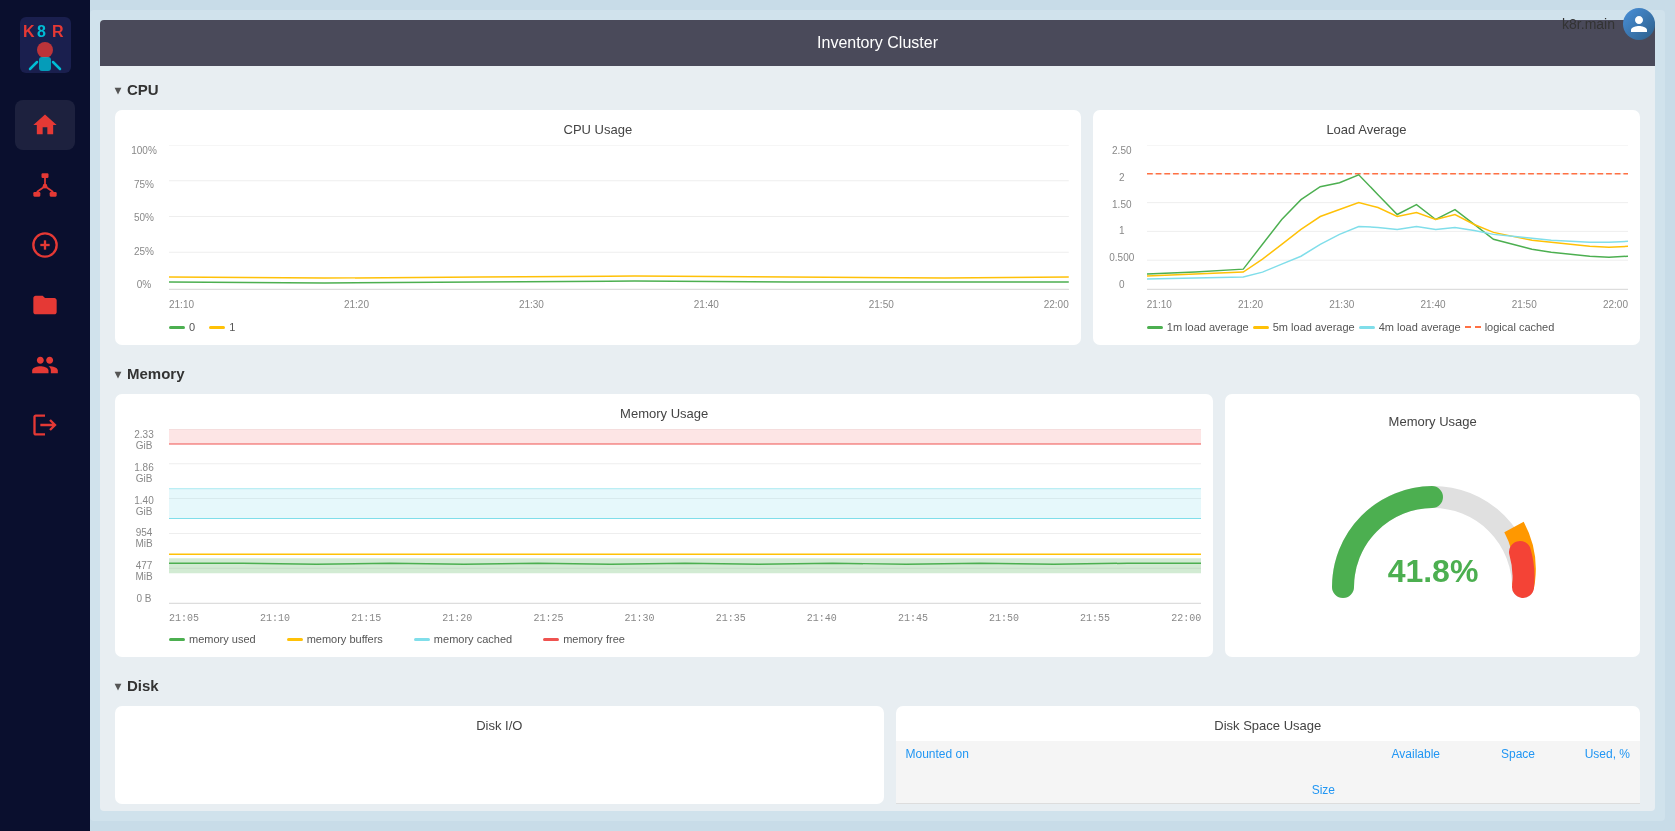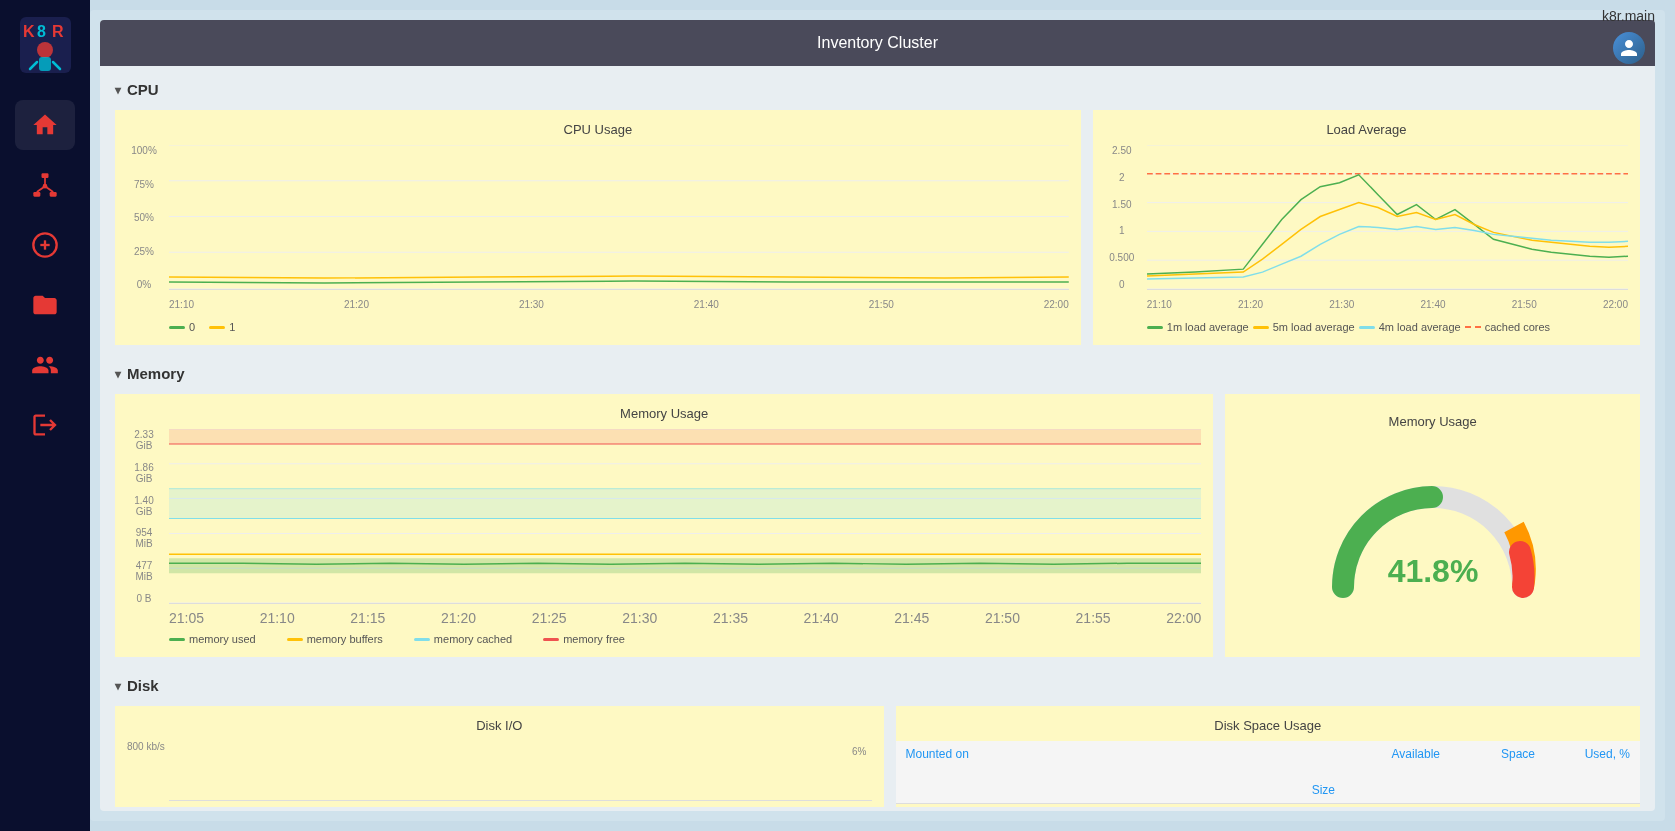--- a/index.html
+++ b/index.html
@@ -40,21 +40,21 @@
       position: absolute;
       top: 0; right: 0;
       display: flex; align-items: center; justify-content: flex-end;
       padding: 8px 20px;
       width: calc(100% - 90px);
       background: transparent;
       z-index: 10;
     }
     .header-user {
       display: flex; align-items: center; gap: 8px;
-      color: #333; font-size: 14px; flex-direction: column;
+      color: #333; font-size: 14px;
     }
     .user-avatar {
       width: 32px; height: 32px; border-radius: 50%;
       background: linear-gradient(135deg, #4a90d9, #2c5f8a);
       display: flex; align-items: center; justify-content: center;
       color: white; font-size: 14px;
     }
 
     
     .main { flex: 1; display: flex; flex-direction: column; overflow: hidden; }
@@ -94,22 +94,22 @@
       font-size: 15px; font-weight: 600; color: #333;
       margin-bottom: 12px; cursor: pointer;
     }
     .section-chevron { font-size: 12px; color: #555; }
 
     
     .charts-row {
       display: flex; gap: 12px; margin-bottom: 20px;
     }
     .chart-panel {
-      background: #fef9c3;
-      border-radius: 0;
+      background: #ffffff;
+      border-radius: 7px;
       padding: 12px;
       flex: 1;
     }
     .chart-panel-wide { flex: 1.8; }
     .chart-panel-narrow { flex: 1; }
     .chart-title {
       text-align: center; font-size: 13px; color: #444;
       margin-bottom: 8px; font-weight: 500;
     }
     .chart-area {
@@ -350,21 +350,21 @@
               <div class="legend-item">
                 <div class="legend-dot" style="background:#FFC107;"></div>
                 <span>5m load average</span>
               </div>
               <div class="legend-item">
                 <div class="legend-dot" style="background:#80DEEA;"></div>
                 <span>4m load average</span>
               </div>
               <div class="legend-item">
                 <div style="width:16px; height:0; border-top: 2px dashed #FF7043;"></div>
-                <span>cached cores</span>
+                <span>logical cached</span>
               </div>
             </div>
           </div>
         </div>
 
         <div class="section-header">
           <span class="section-chevron">▾</span>
           <span>Memory</span>
         </div>
 
@@ -397,21 +397,21 @@
                   <path d="M0,90 L700,90 L700,60 L0,60 Z" fill="rgba(128,222,234,0.2)"></path>
                   <polyline points="0,90 700,90" fill="none" stroke="#80DEEA" stroke-width="1"></polyline>
                   <polyline points="0,60 700,60" fill="none" stroke="#80DEEA" stroke-width="0.5"></polyline>
 
                   <path d="M0,145 L700,145 L700,130 L0,130 Z" fill="rgba(76,175,80,0.25)"></path>
                   <polyline points="0,135 50,135 100,136 150,135 200,136 250,135 300,136 350,135 400,136 450,135 500,136 550,135 600,136 650,135 700,135" fill="none" stroke="#4CAF50" stroke-width="1.5"></polyline>
 
                   <polyline points="0,126 700,126" fill="none" stroke="#FFC107" stroke-width="1.5"></polyline>
                 </svg>
               </div>
-              <div class="chart-x-labels" style="left:42px; bottom:0; height:22px; position:absolute; right:0; display:flex; justify-content:space-between; font-size:14px; color:#888; align-items:center;">
+              <div class="chart-x-labels" style="left:42px; bottom:0; height:22px; position:absolute; right:0; display:flex; justify-content:space-between; font-size:10px; color:#888; align-items:center;font-family:Liberation Mono, monospace;">
                 <span>21:05</span>
                 <span>21:10</span>
                 <span>21:15</span>
                 <span>21:20</span>
                 <span>21:25</span>
                 <span>21:30</span>
                 <span>21:35</span>
                 <span>21:40</span>
                 <span>21:45</span>
                 <span>21:50</span>
@@ -459,29 +459,20 @@
 
         <div class="section-header">
           <span class="section-chevron">▾</span>
           <span>Disk</span>
         </div>
 
         <div class="disk-charts-row">
 
           <div class="chart-panel" style="flex:1;">
             <div class="chart-title">Disk I/O</div>
-            <div style="position:relative; height:60px; display:flex; align-items:flex-end; padding-left:42px;">
-              <div style="position:absolute; left:0; top:0; bottom:0; width:42px; display:flex; flex-direction:column; justify-content:space-between; font-size:10px; color:#888;">
-                <span>800 kb/s</span>
-                <span></span>
-              </div>
-              <div style="flex:1; height:100%; border-bottom:1px solid #ddd; position:relative;">
-                <div style="position:absolute; right:5px; top:5px; font-size:10px; color:#888;">6%</div>
-              </div>
-            </div>
           </div>
 
           <div class="chart-panel" style="flex:1; padding:0;">
             <div class="chart-title" style="padding: 12px 12px 0;">Disk Space Usage</div>
             <div class="table-header">
               <span class="th">Mounted on</span>
               <span class="th-size" style="color:#2196F3;margin-top:36px;">Size</span>
               <span class="th-avail" style="color:#2196F3;">Available</span>
               <span class="th-used" style="color:#2196F3;">Space</span>
               <span class="th-usedpct" style="color:#2196F3;">Used, %</span>

